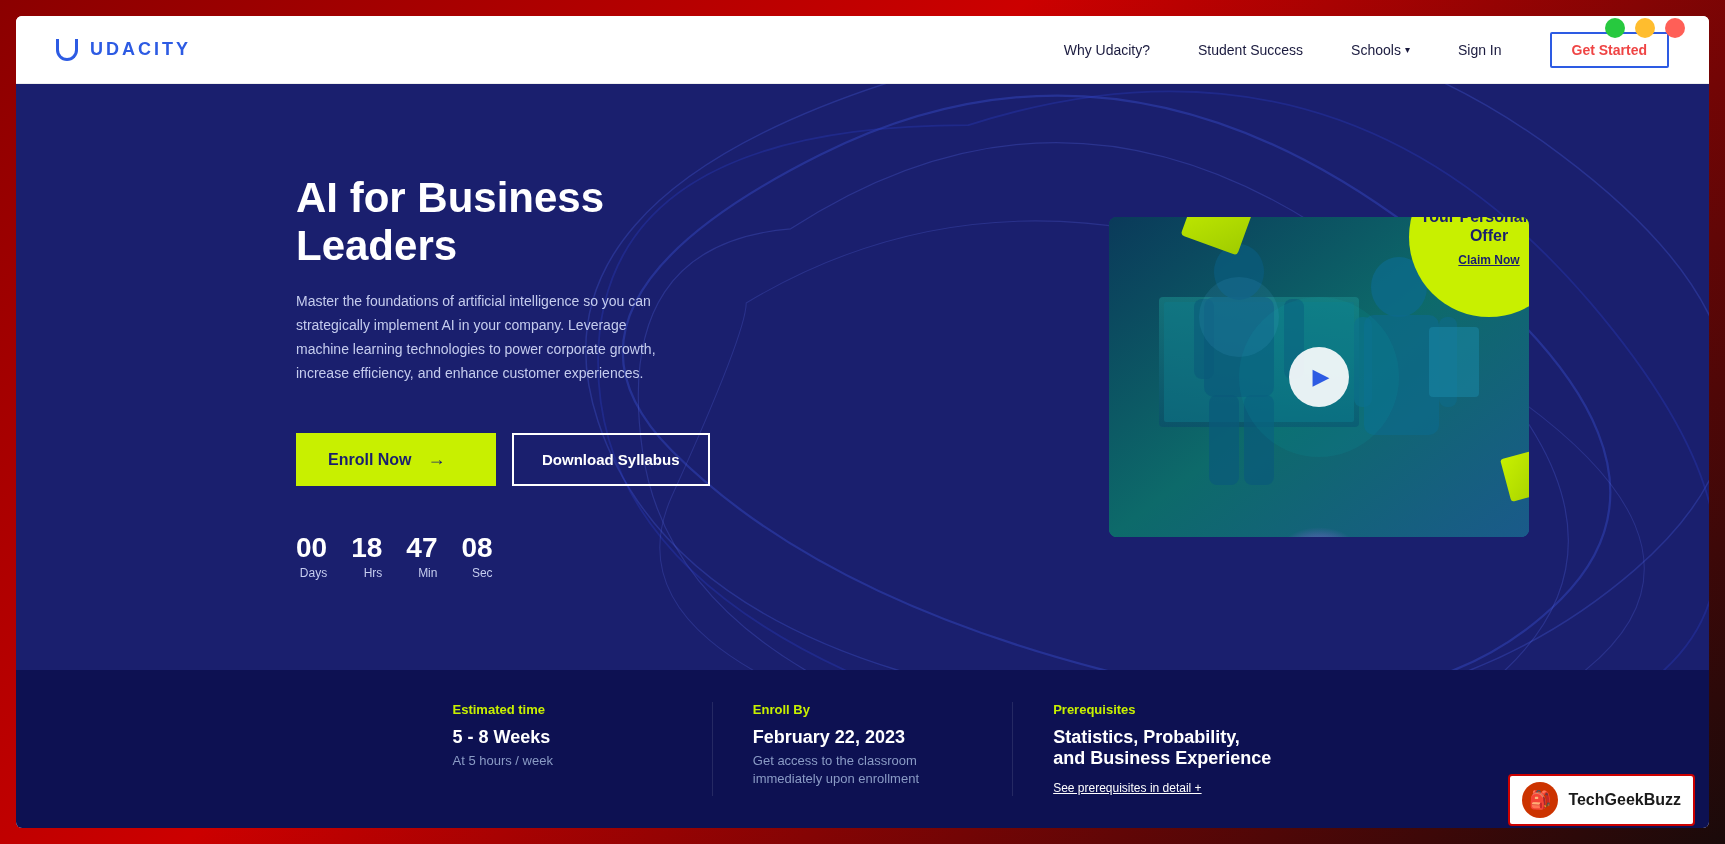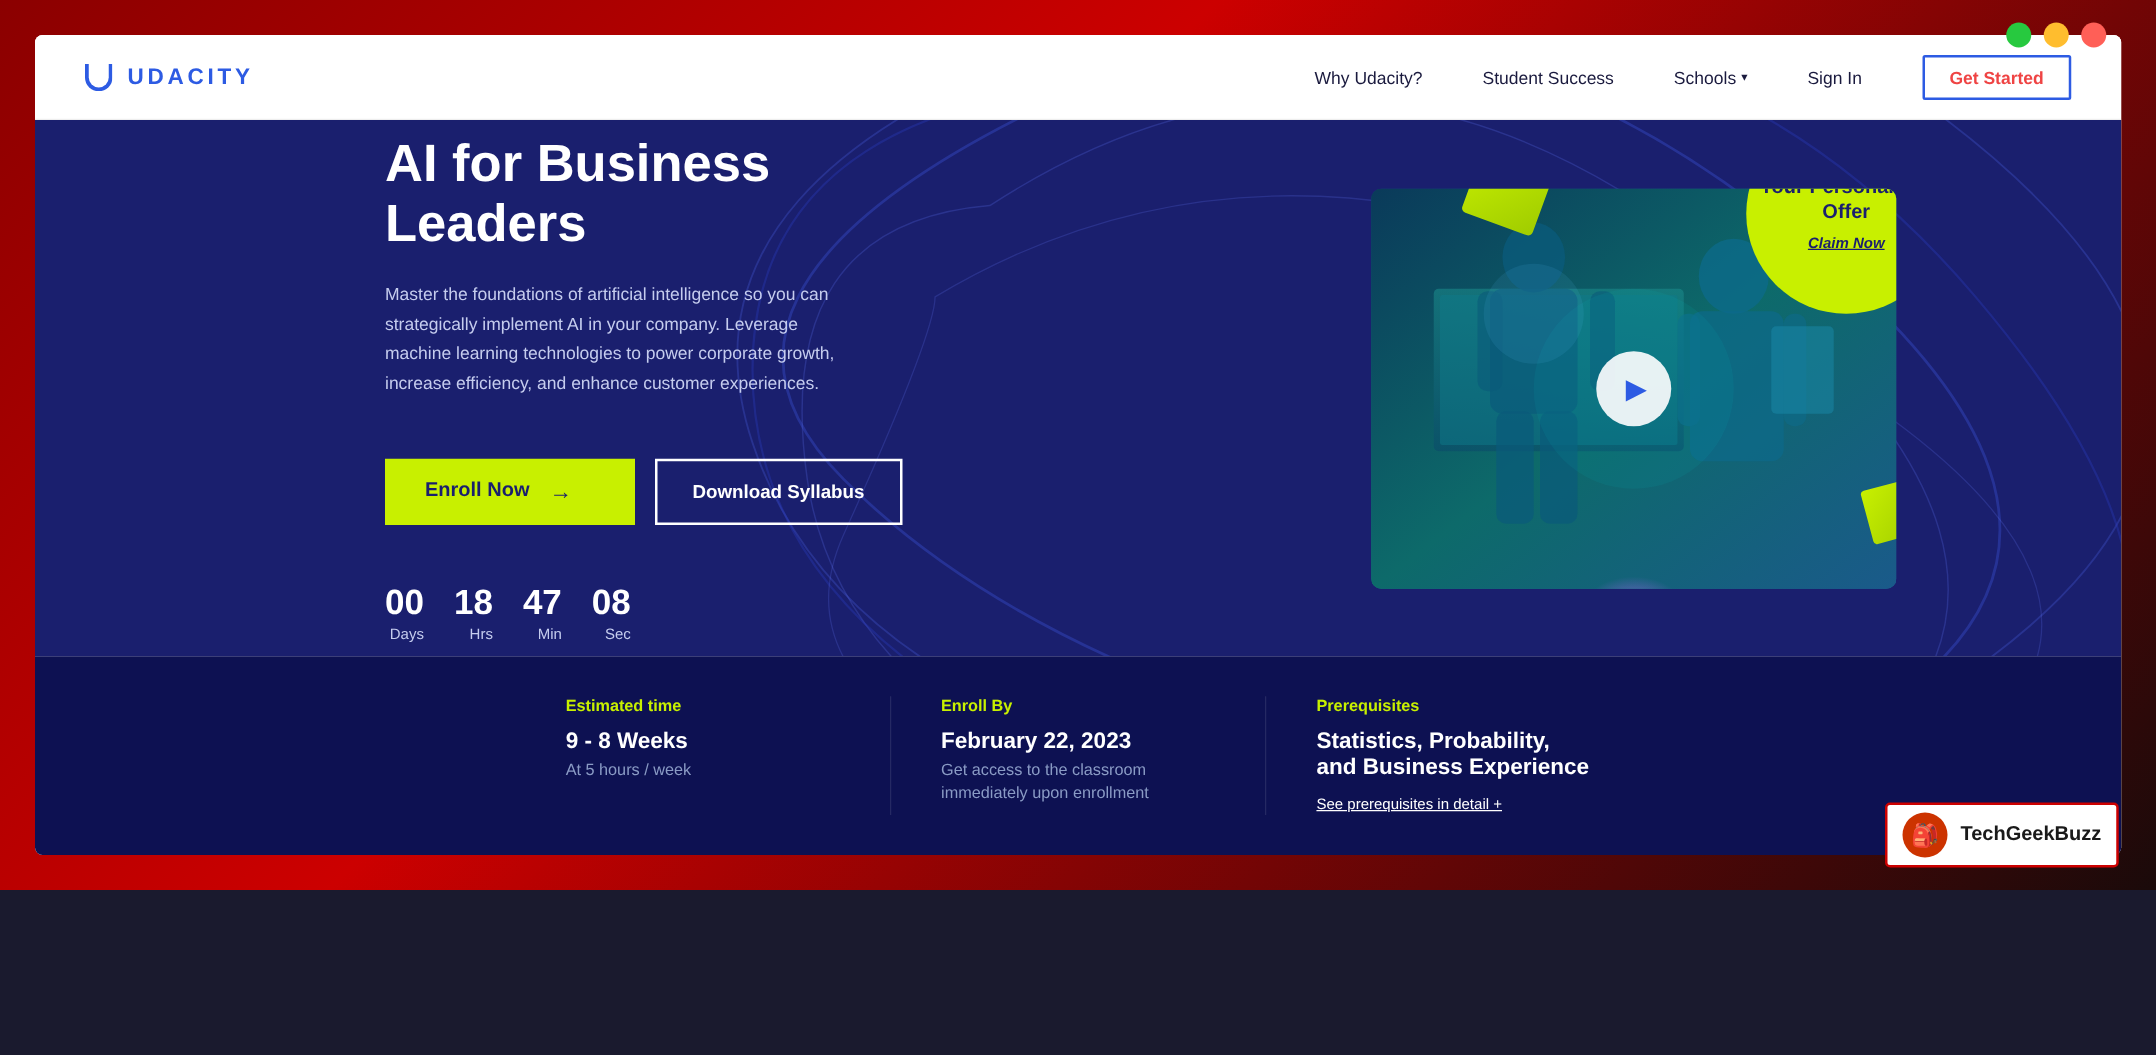--- a/index.html
+++ b/index.html
@@ -1,24 +1,24 @@
 <!DOCTYPE html>
 <html><head>
   <meta charset="utf-8">
   <style>
     * { margin: 0; padding: 0; box-sizing: border-box; }
     body { width: 1725px; height: 844px; overflow: hidden; font-family: 'Arial', sans-serif; background: #1a1a2e; }
 
     
     .window-chrome {
       width: 100%;
-      height: 712px;
+      height: 844px;
       background: linear-gradient(135deg, #8b0000 0%, #cc0000 40%, #1a0a0a 100%);
       position: relative;
-      padding: 20px;
+      padding: 8px;
     }
 
     .traffic-lights {
       position: absolute;
       top: 18px;
       right: 40px;
       display: flex;
       gap: 10px;
       z-index: 100;
     }
@@ -332,21 +332,20 @@
       line-height: 1.2;
       margin-bottom: 8px;
     }
 
     .offer-badge-link {
       color: #1a1f6e;
       font-size: 12px;
       font-weight: 600;
       text-decoration: underline;
       cursor: pointer;
-      font-style: italic;
     }
 
     
     .info-section {
       background: #0d1152;
       padding: 32px 0;
       flex-shrink: 0;
     }
 
     .info-grid {
@@ -575,21 +574,21 @@
         </div>
       </div>
 
     </div>
 
     <div class="info-section">
       <div class="info-grid">
 
         <div class="info-item">
           <div class="info-label">Estimated time</div>
-          <div class="info-value">9 - 8 Weeks</div>
+          <div class="info-value">5 - 8 Weeks</div>
           <div class="info-sub">At 5 hours / week</div>
         </div>
 
         <div class="info-item">
           <div class="info-label">Enroll By</div>
           <div class="info-value">February 22, 2023</div>
           <div class="info-sub">Get access to the classroom immediately upon enrollment</div>
         </div>
 
         <div class="info-item">

